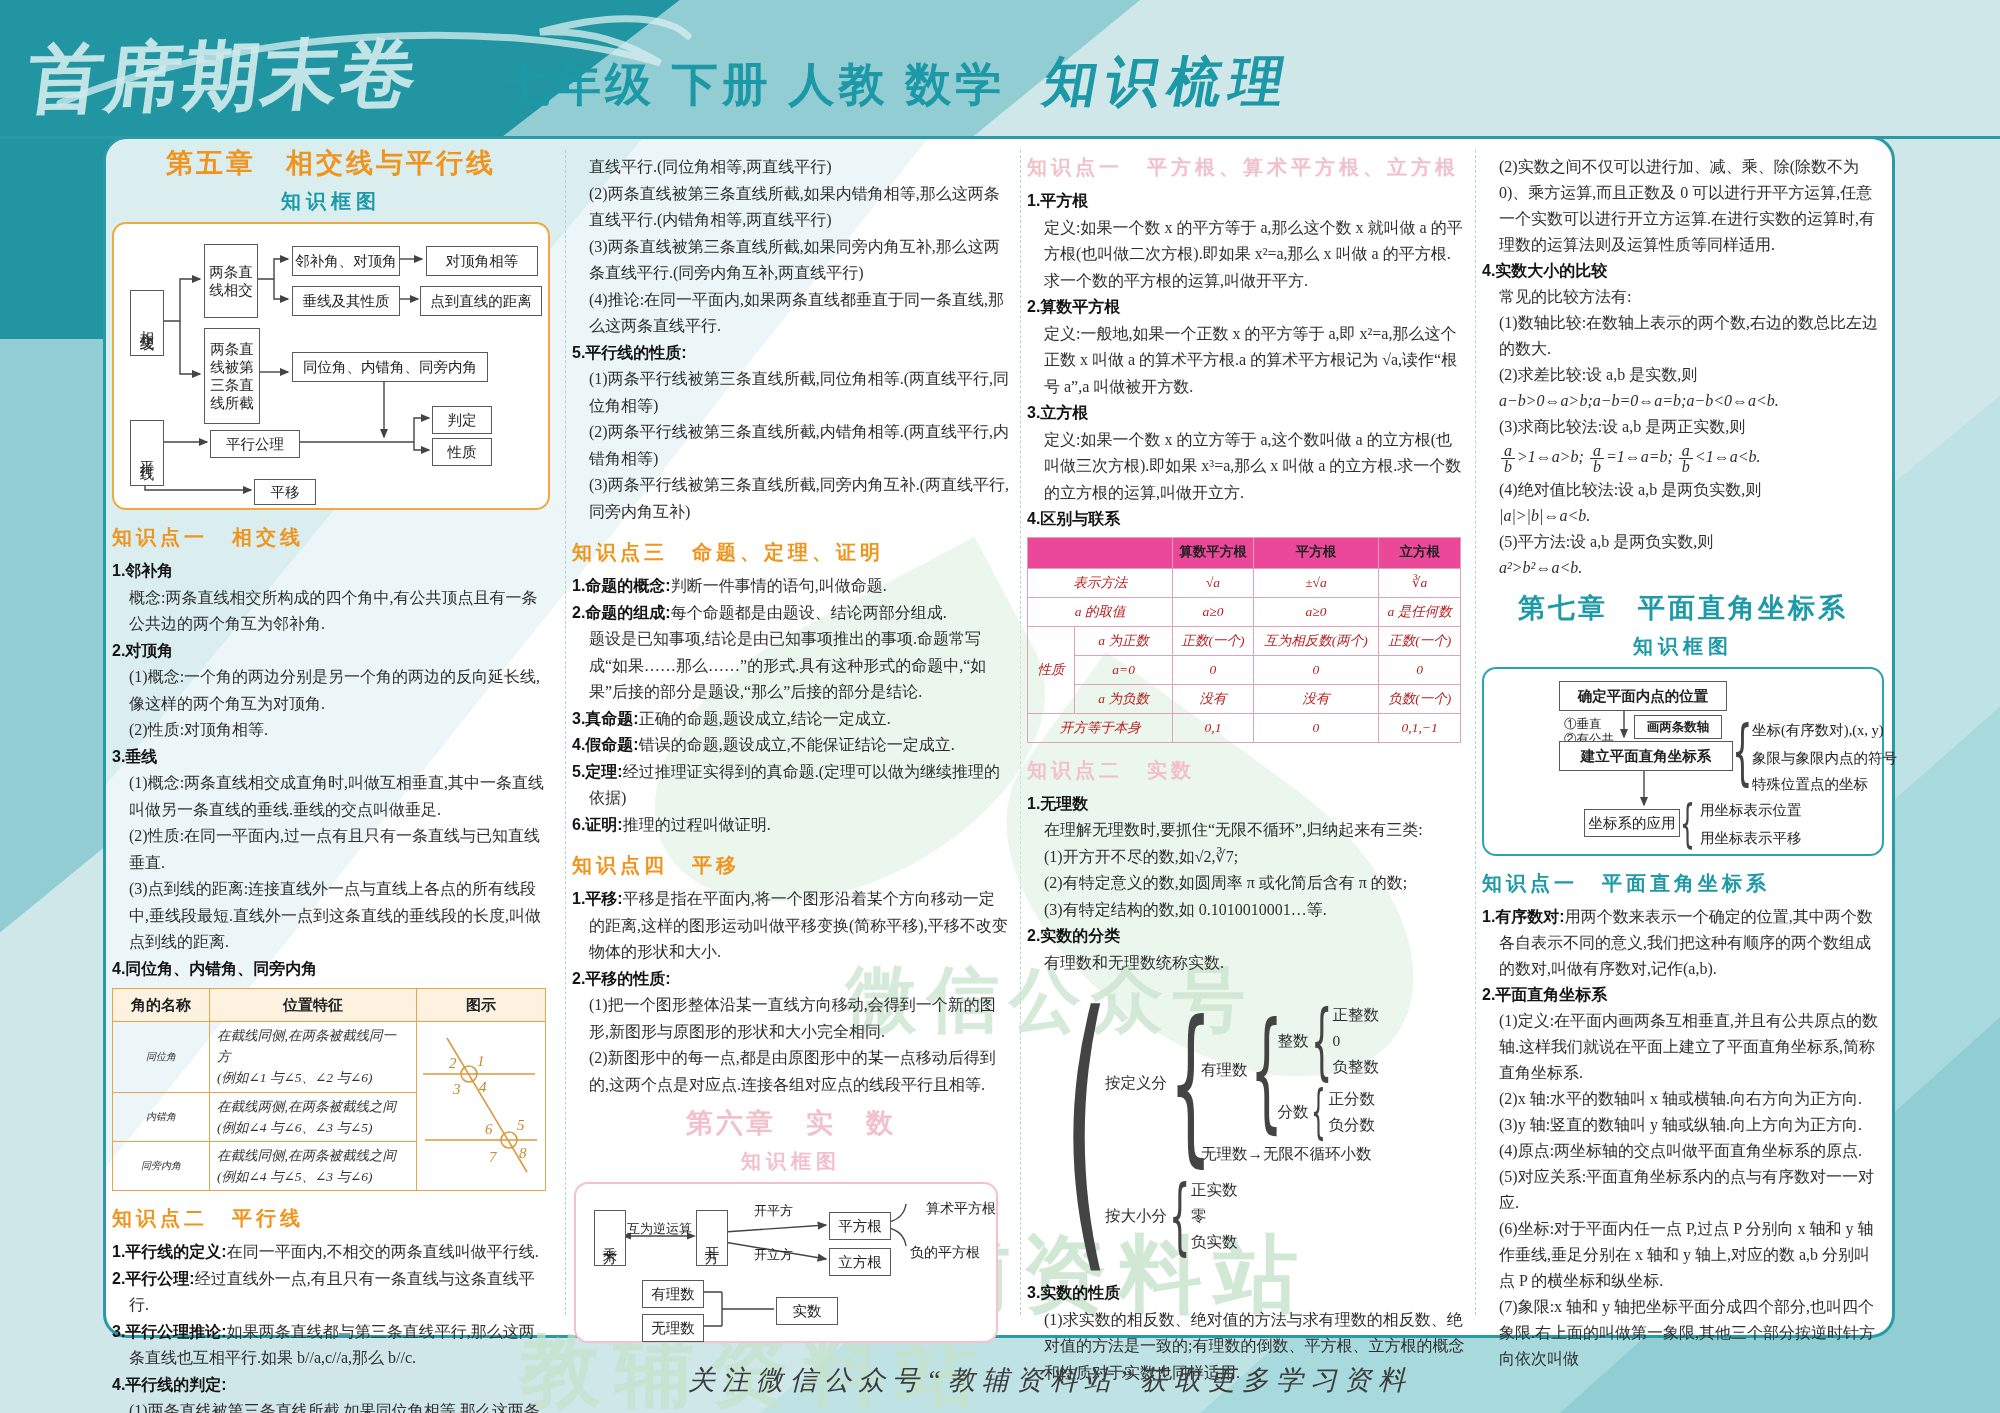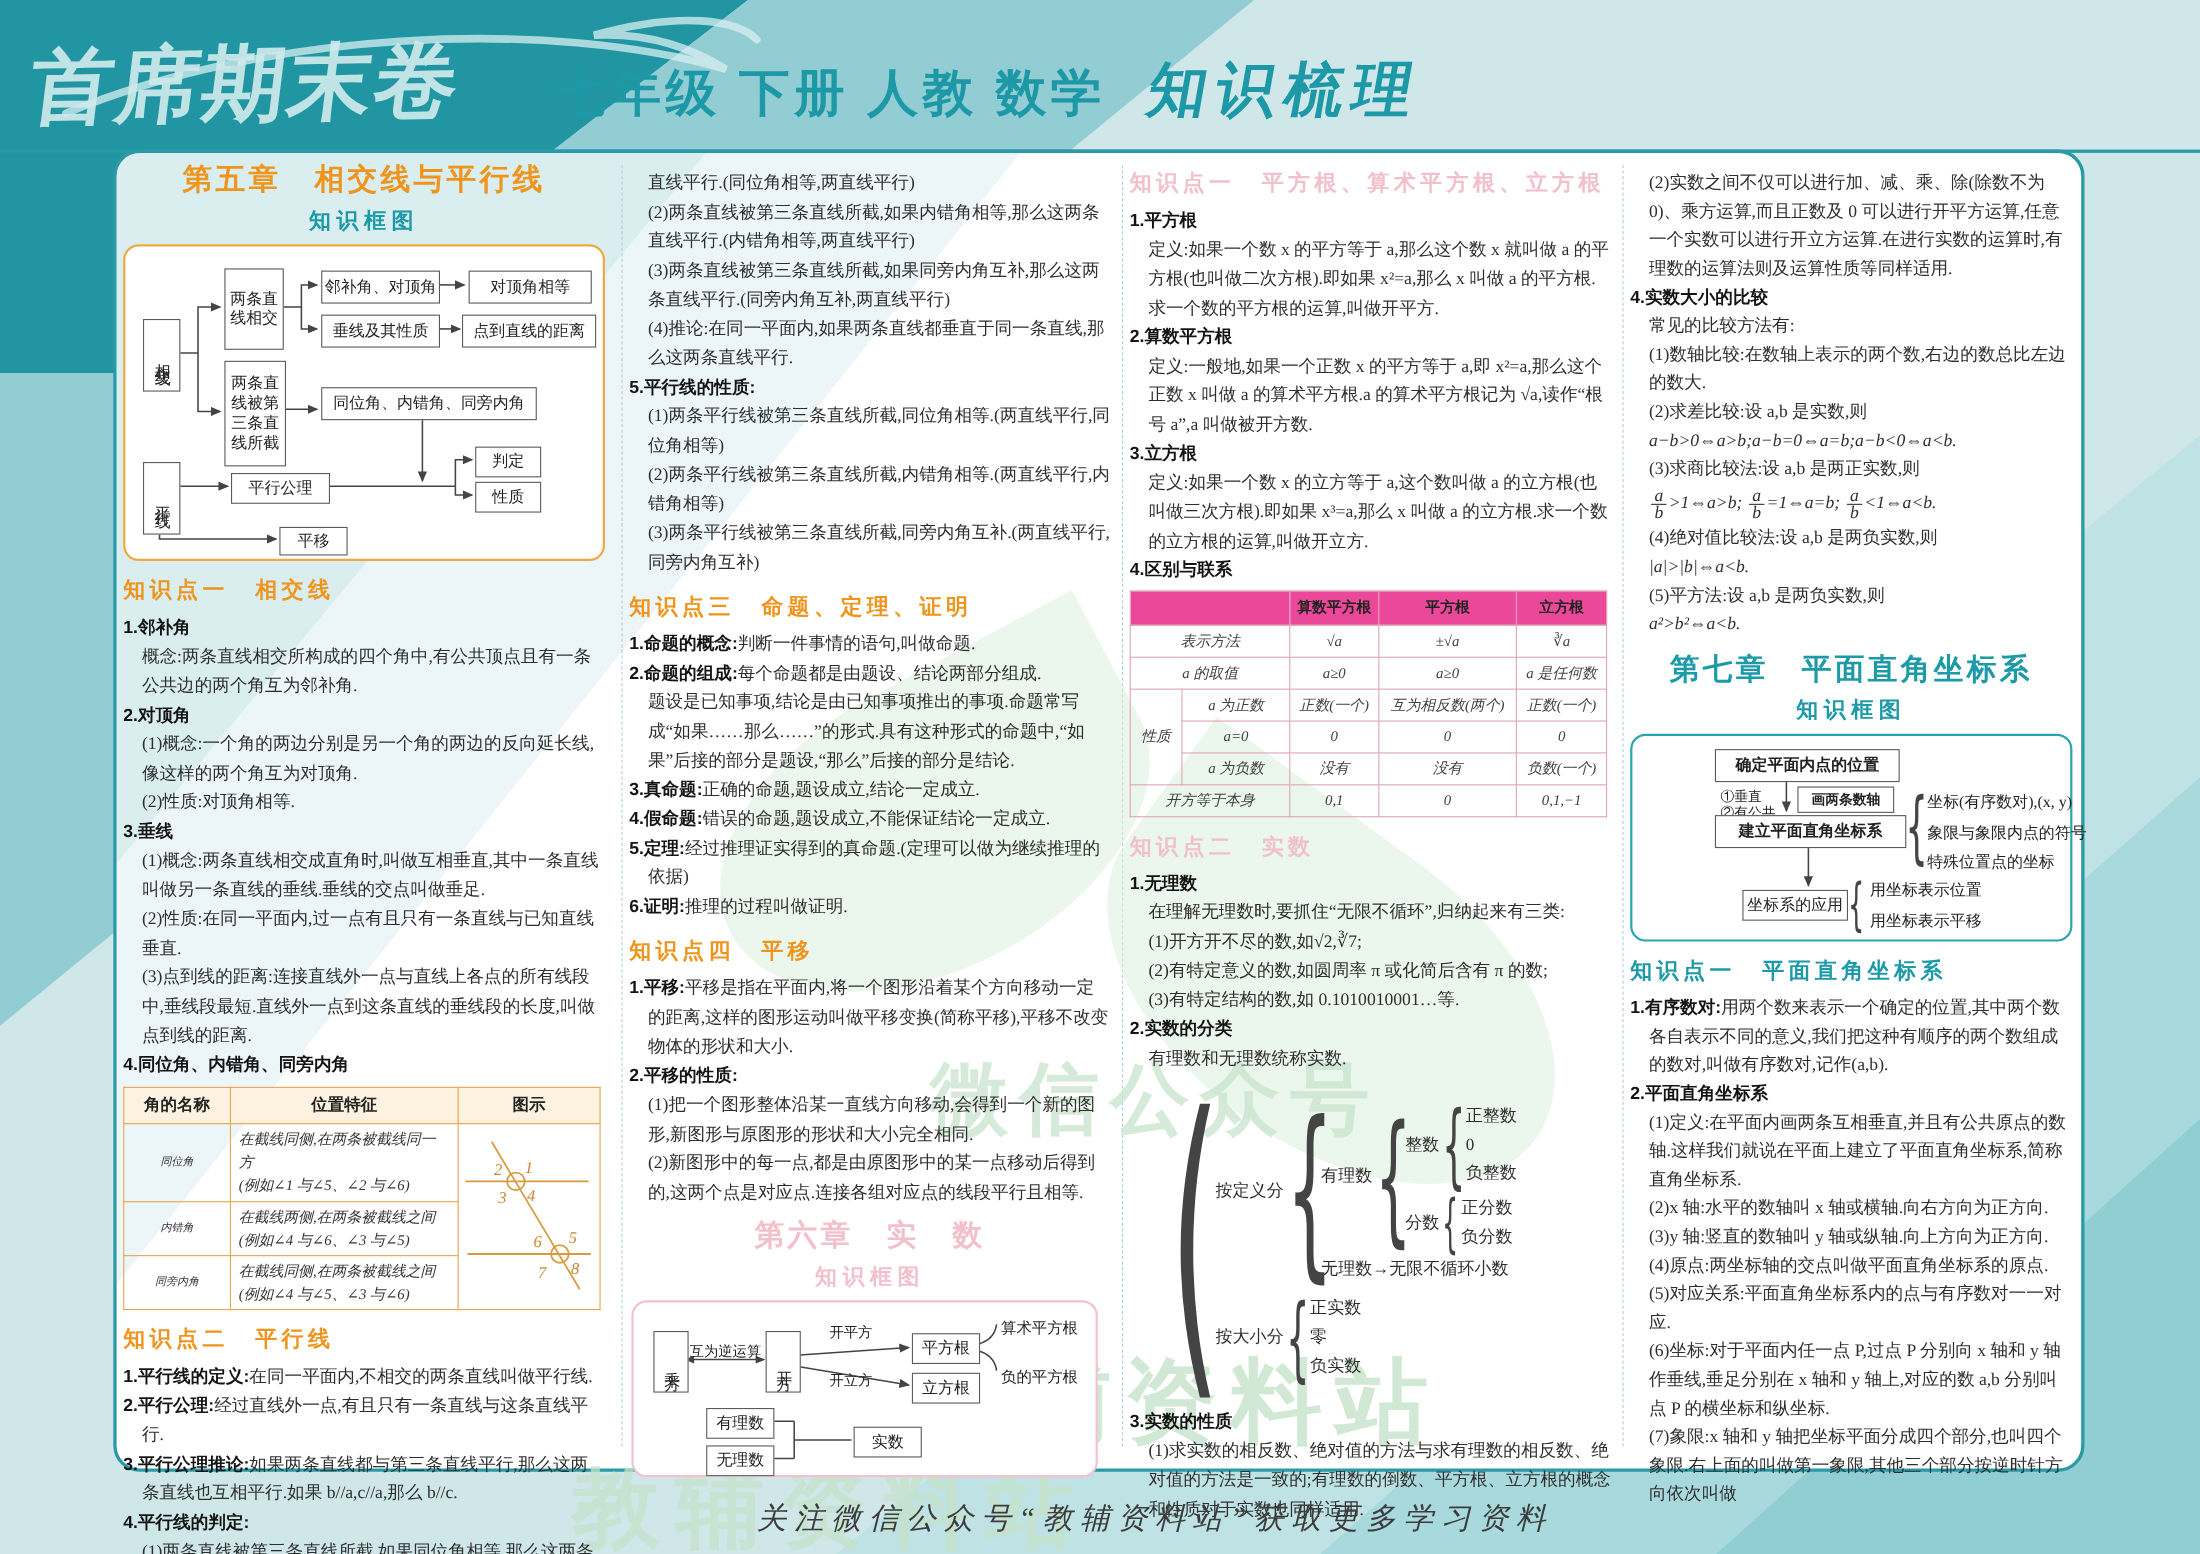--- a/index.html
+++ b/index.html
@@ -71,21 +71,21 @@
   .t1{width:434px;margin:6px 0 2px;}
   .t1 th,.t1 td{border:1.6px solid #e6a44f;}
   .t1 th{background:#fdf2e0;font-size:15px;font-weight:700;height:30px;
      font-family:"Liberation Sans",sans-serif;color:#222;}
   .t1 td{font-size:13.5px;font-style:italic;color:#333;padding:2px 7px;line-height:21px;}
   .t1 td.nm{text-align:center;font-size:10px;width:82px;}
   .t1 td.im{width:128px;padding:0;}
   .t3{width:434px;margin:4px 0 2px;}
   .t3 th,.t3 td{border:1.4px solid #dfa3b8;font-size:13.5px;}
   .t3 th{background:#ec4899;height:28px;font-weight:700;font-family:"Liberation Sans",sans-serif;color:#222;}
-  .t3 td{font-style:italic;text-align:center;color:#404040;padding:4px 4px;line-height:20px;}
+  .t3 td{font-style:italic;text-align:center;color:#b91c1c;padding:4px 4px;line-height:20px;}
   
   .tree{margin:2px 0 2px 36px;font-size:15.5px;line-height:26px;color:#2e2e2e;}
   .tg{display:flex;align-items:center;}
   .tcol{display:flex;flex-direction:column;justify-content:center;}
   .brace{display:inline-block;line-height:1;color:#444;font-weight:400;transform:scaleX(.4);
      transform-origin:left center;font-family:"DejaVu Sans",sans-serif;}
   .tword{white-space:nowrap;padding:0 2px;}
   
   .frac{display:inline-flex;flex-direction:column;align-items:center;vertical-align:middle;
      font-style:italic;line-height:15px;margin:0 2px;}
@@ -310,21 +310,21 @@
         <path d="M46,52 l9,-3.5 v7 z" fill="#444"></path>
         <path d="M120,52 l-9,-3.5 v7 z" fill="#444"></path>
       </svg>
       <div class="box vert" style="left:18px;top:26px;width:28px;height:52px;">乘方</div>
       <div class="flab" style="left:51px;top:32px;">互为逆运算</div>
       <div class="box vert" style="left:120px;top:26px;width:28px;height:52px;">开方</div>
       <div class="flab" style="left:178px;top:14px;text-align:right;">开平方</div>
       <div class="flab" style="left:178px;top:58px;">开立方</div>
       <div class="box" style="left:253px;top:28px;width:58px;height:24px;">平方根</div>
       <div class="box" style="left:253px;top:64px;width:58px;height:24px;">立方根</div>
-      <div class="flab" style="left:334px;top:12px;font-size:14px;">算术平方根</div>
+      <div class="flab" style="left:350px;top:12px;font-size:14px;">算术平方根</div>
       <div class="flab" style="left:334px;top:56px;font-size:14px;">负的平方根</div>
       <div class="box" style="left:66px;top:96px;width:58px;height:24px;">有理数</div>
       <div class="box" style="left:66px;top:130px;width:58px;height:24px;">无理数</div>
       <div class="box" style="left:200px;top:113px;width:58px;height:24px;">实数</div>
     </div>
   </div>
 
   <div class="c" style="left:1027px;top:152px;">
     <div class="kp pink" style="margin-top:0;">知识点一　平方根、算术平方根、立方根</div>
     <span class="lbl blk">1.平方根</span>

